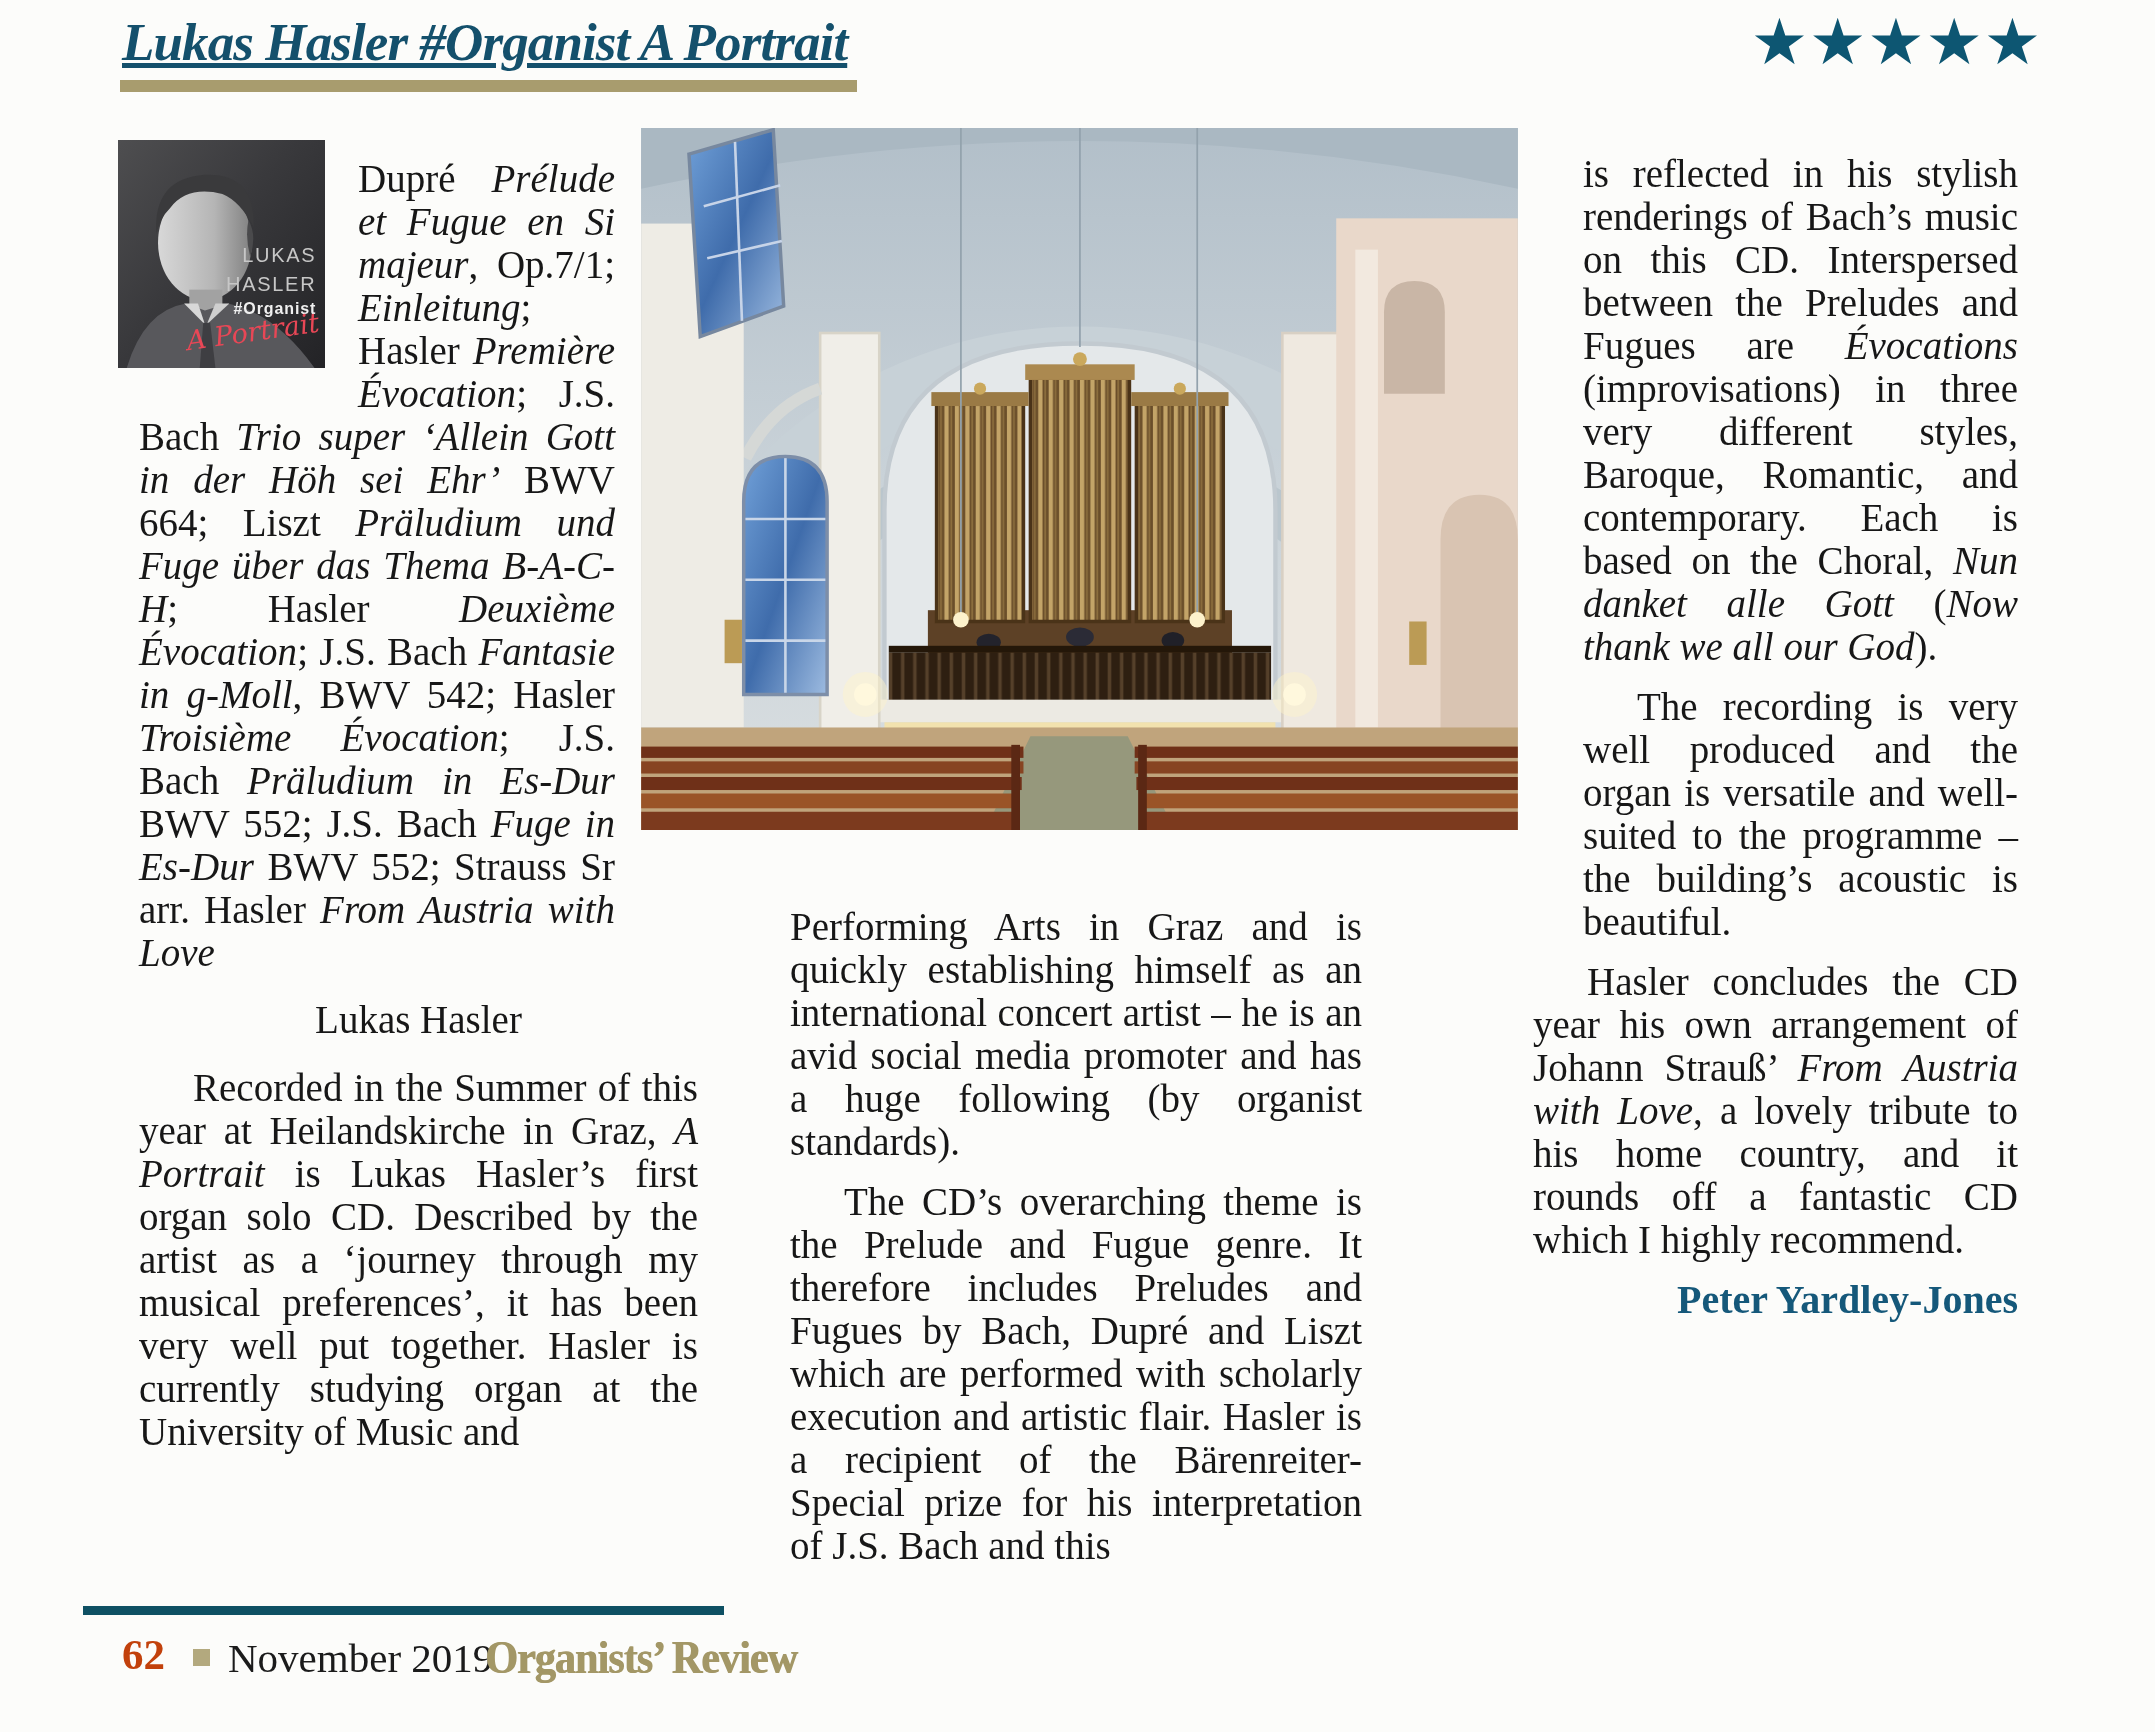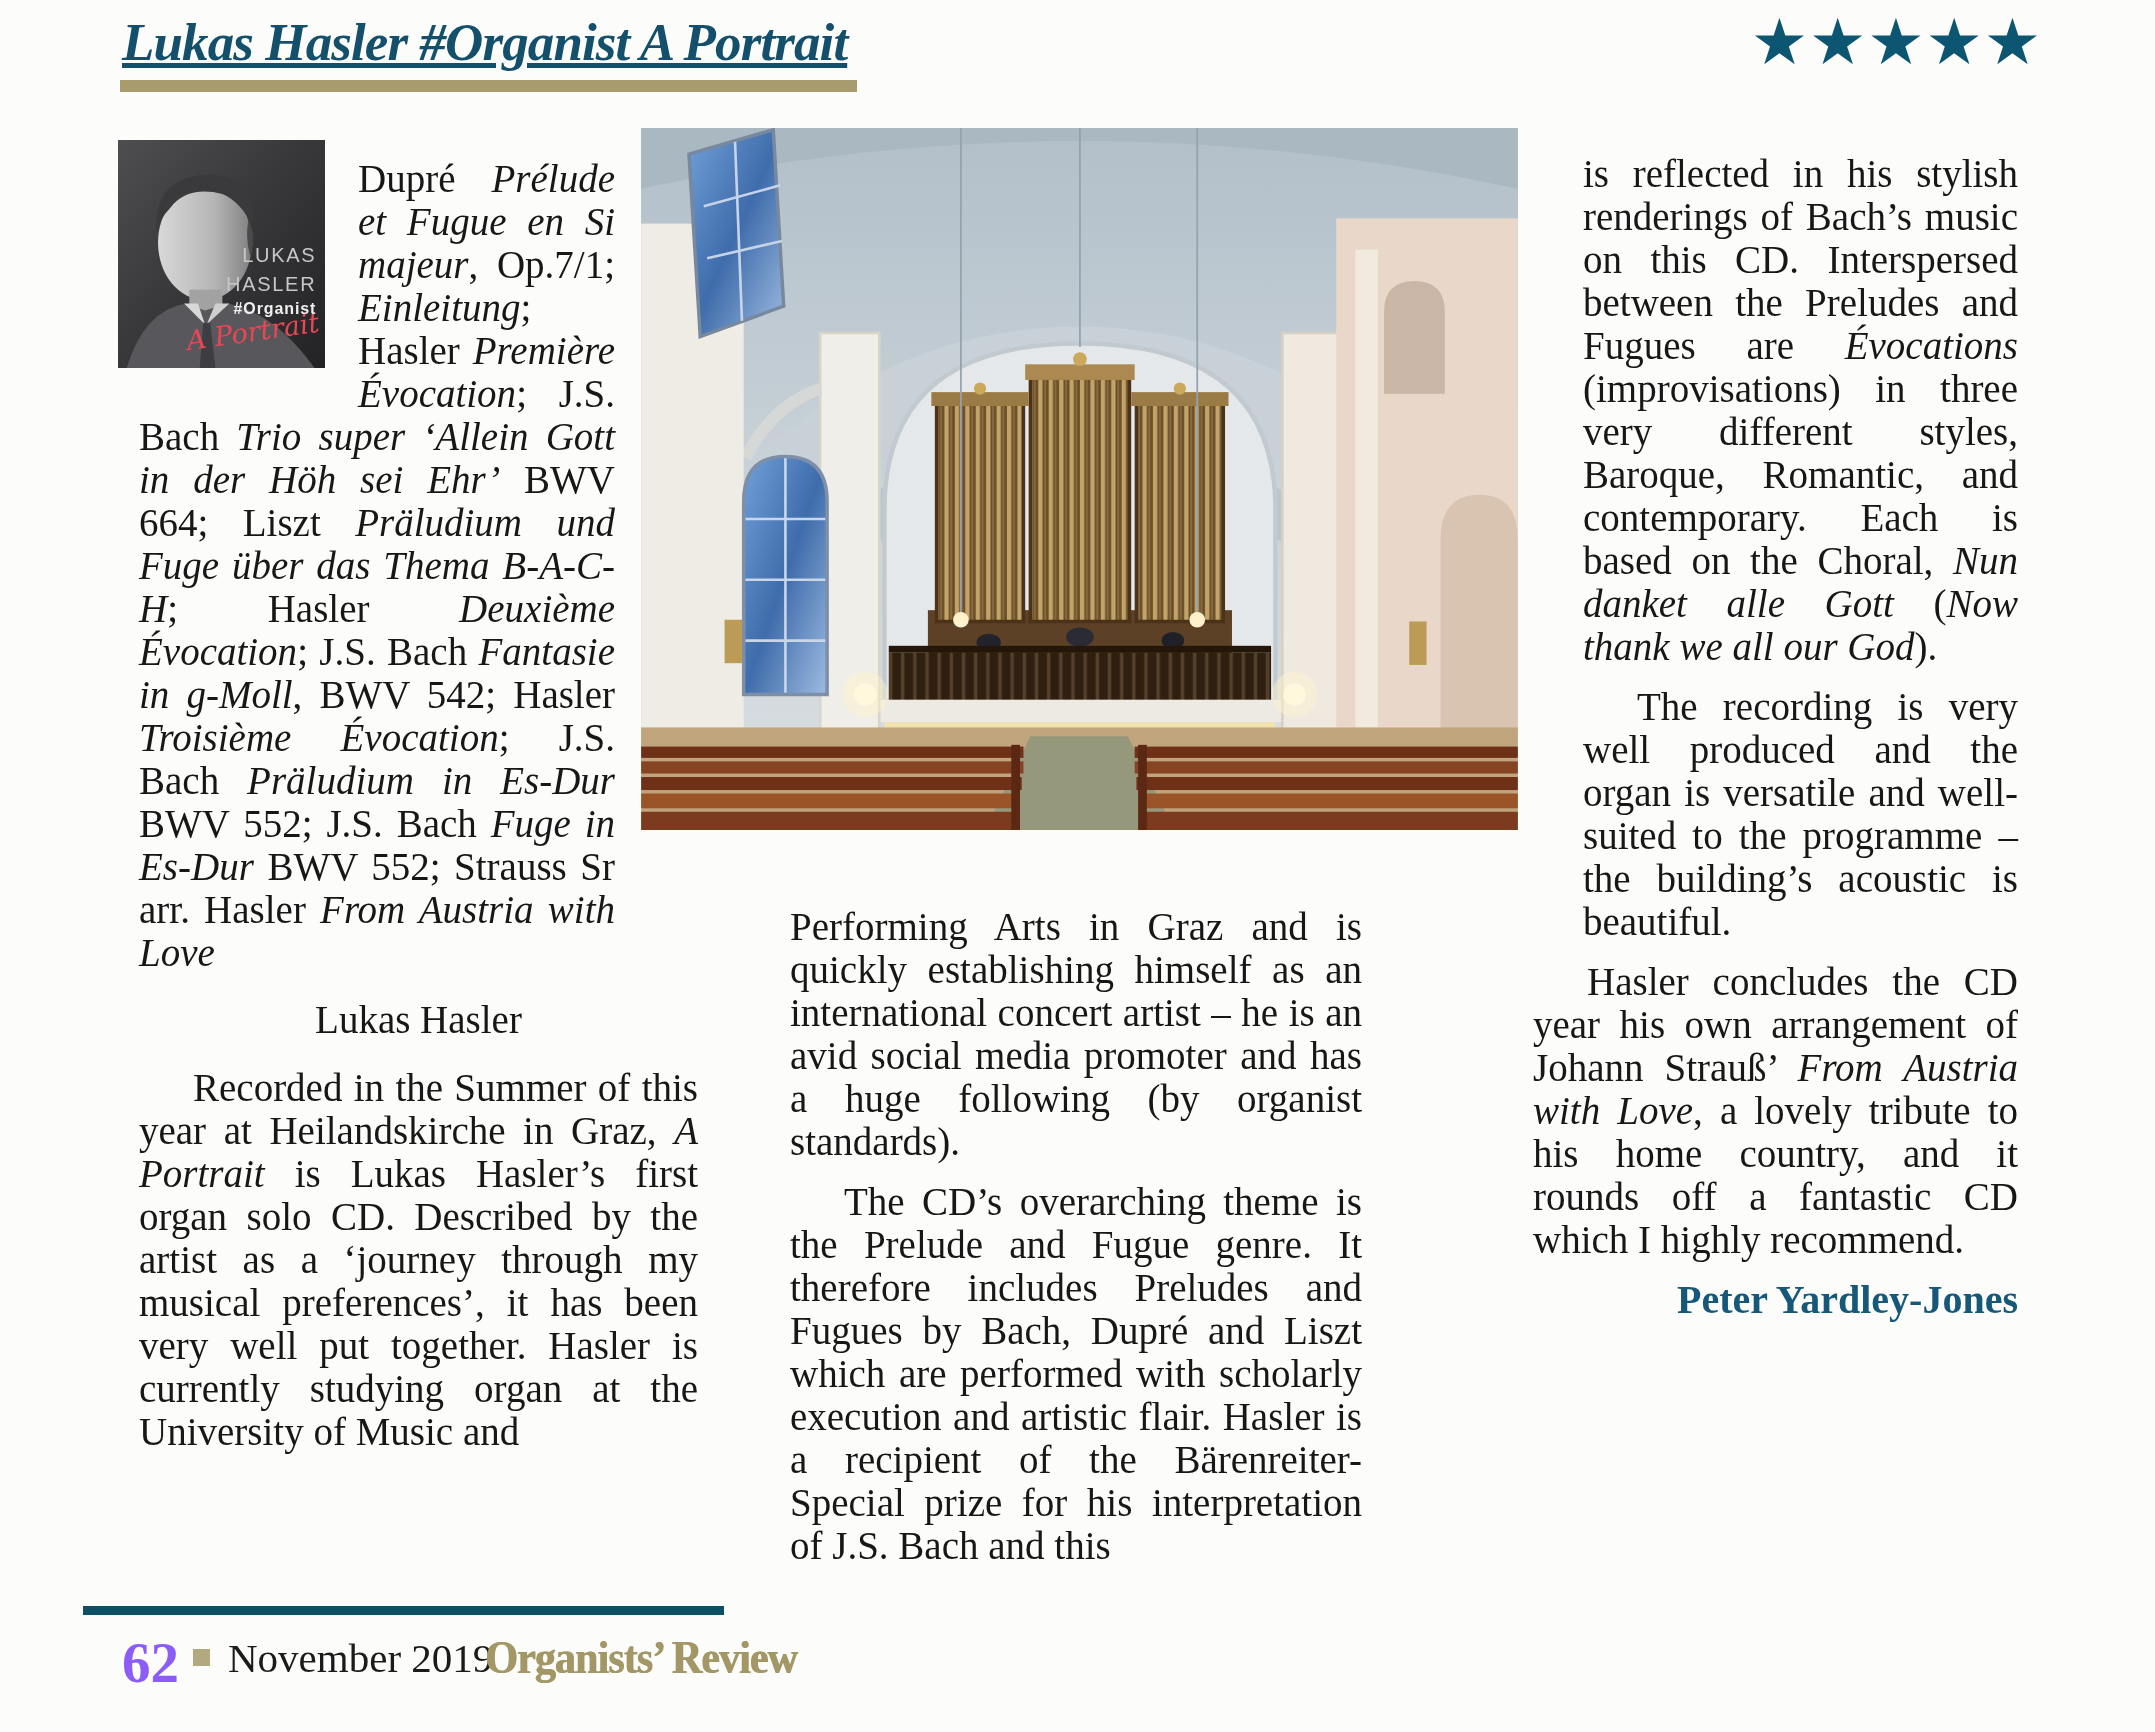--- a/index.html
+++ b/index.html
@@ -70,21 +70,21 @@
     margin-top:2.6px;color:#15587a;font-weight:bold;font-size:40px;
     text-indent:40px;text-align:right;
   }
   
   #footer-rule{
     position:absolute;left:83px;top:1606px;width:641px;height:8.7px;
     background:#0e5063;
   }
   #footer{position:absolute;left:122px;top:1630px;height:61px;}
   #page-number{
-    position:absolute;left:0;top:0;font-size:57px;font-weight:bold;color:#8b5cf6;
+    position:absolute;left:0;top:0;font-size:43px;font-weight:bold;color:#c2410c;
   }
   #footer-bullet{
     position:absolute;left:71px;top:19px;width:17.4px;height:17.4px;background:#b3a97e;
   }
   #footer-date{
     position:absolute;left:106px;top:3.5px;font-size:41px;color:#1b1b1b;white-space:nowrap;
   }
   #magazine-logo{
     position:absolute;left:363px;top:1.7px;font-size:42px;font-weight:bold;
     color:#a39766;letter-spacing:-0.9px;white-space:nowrap;

